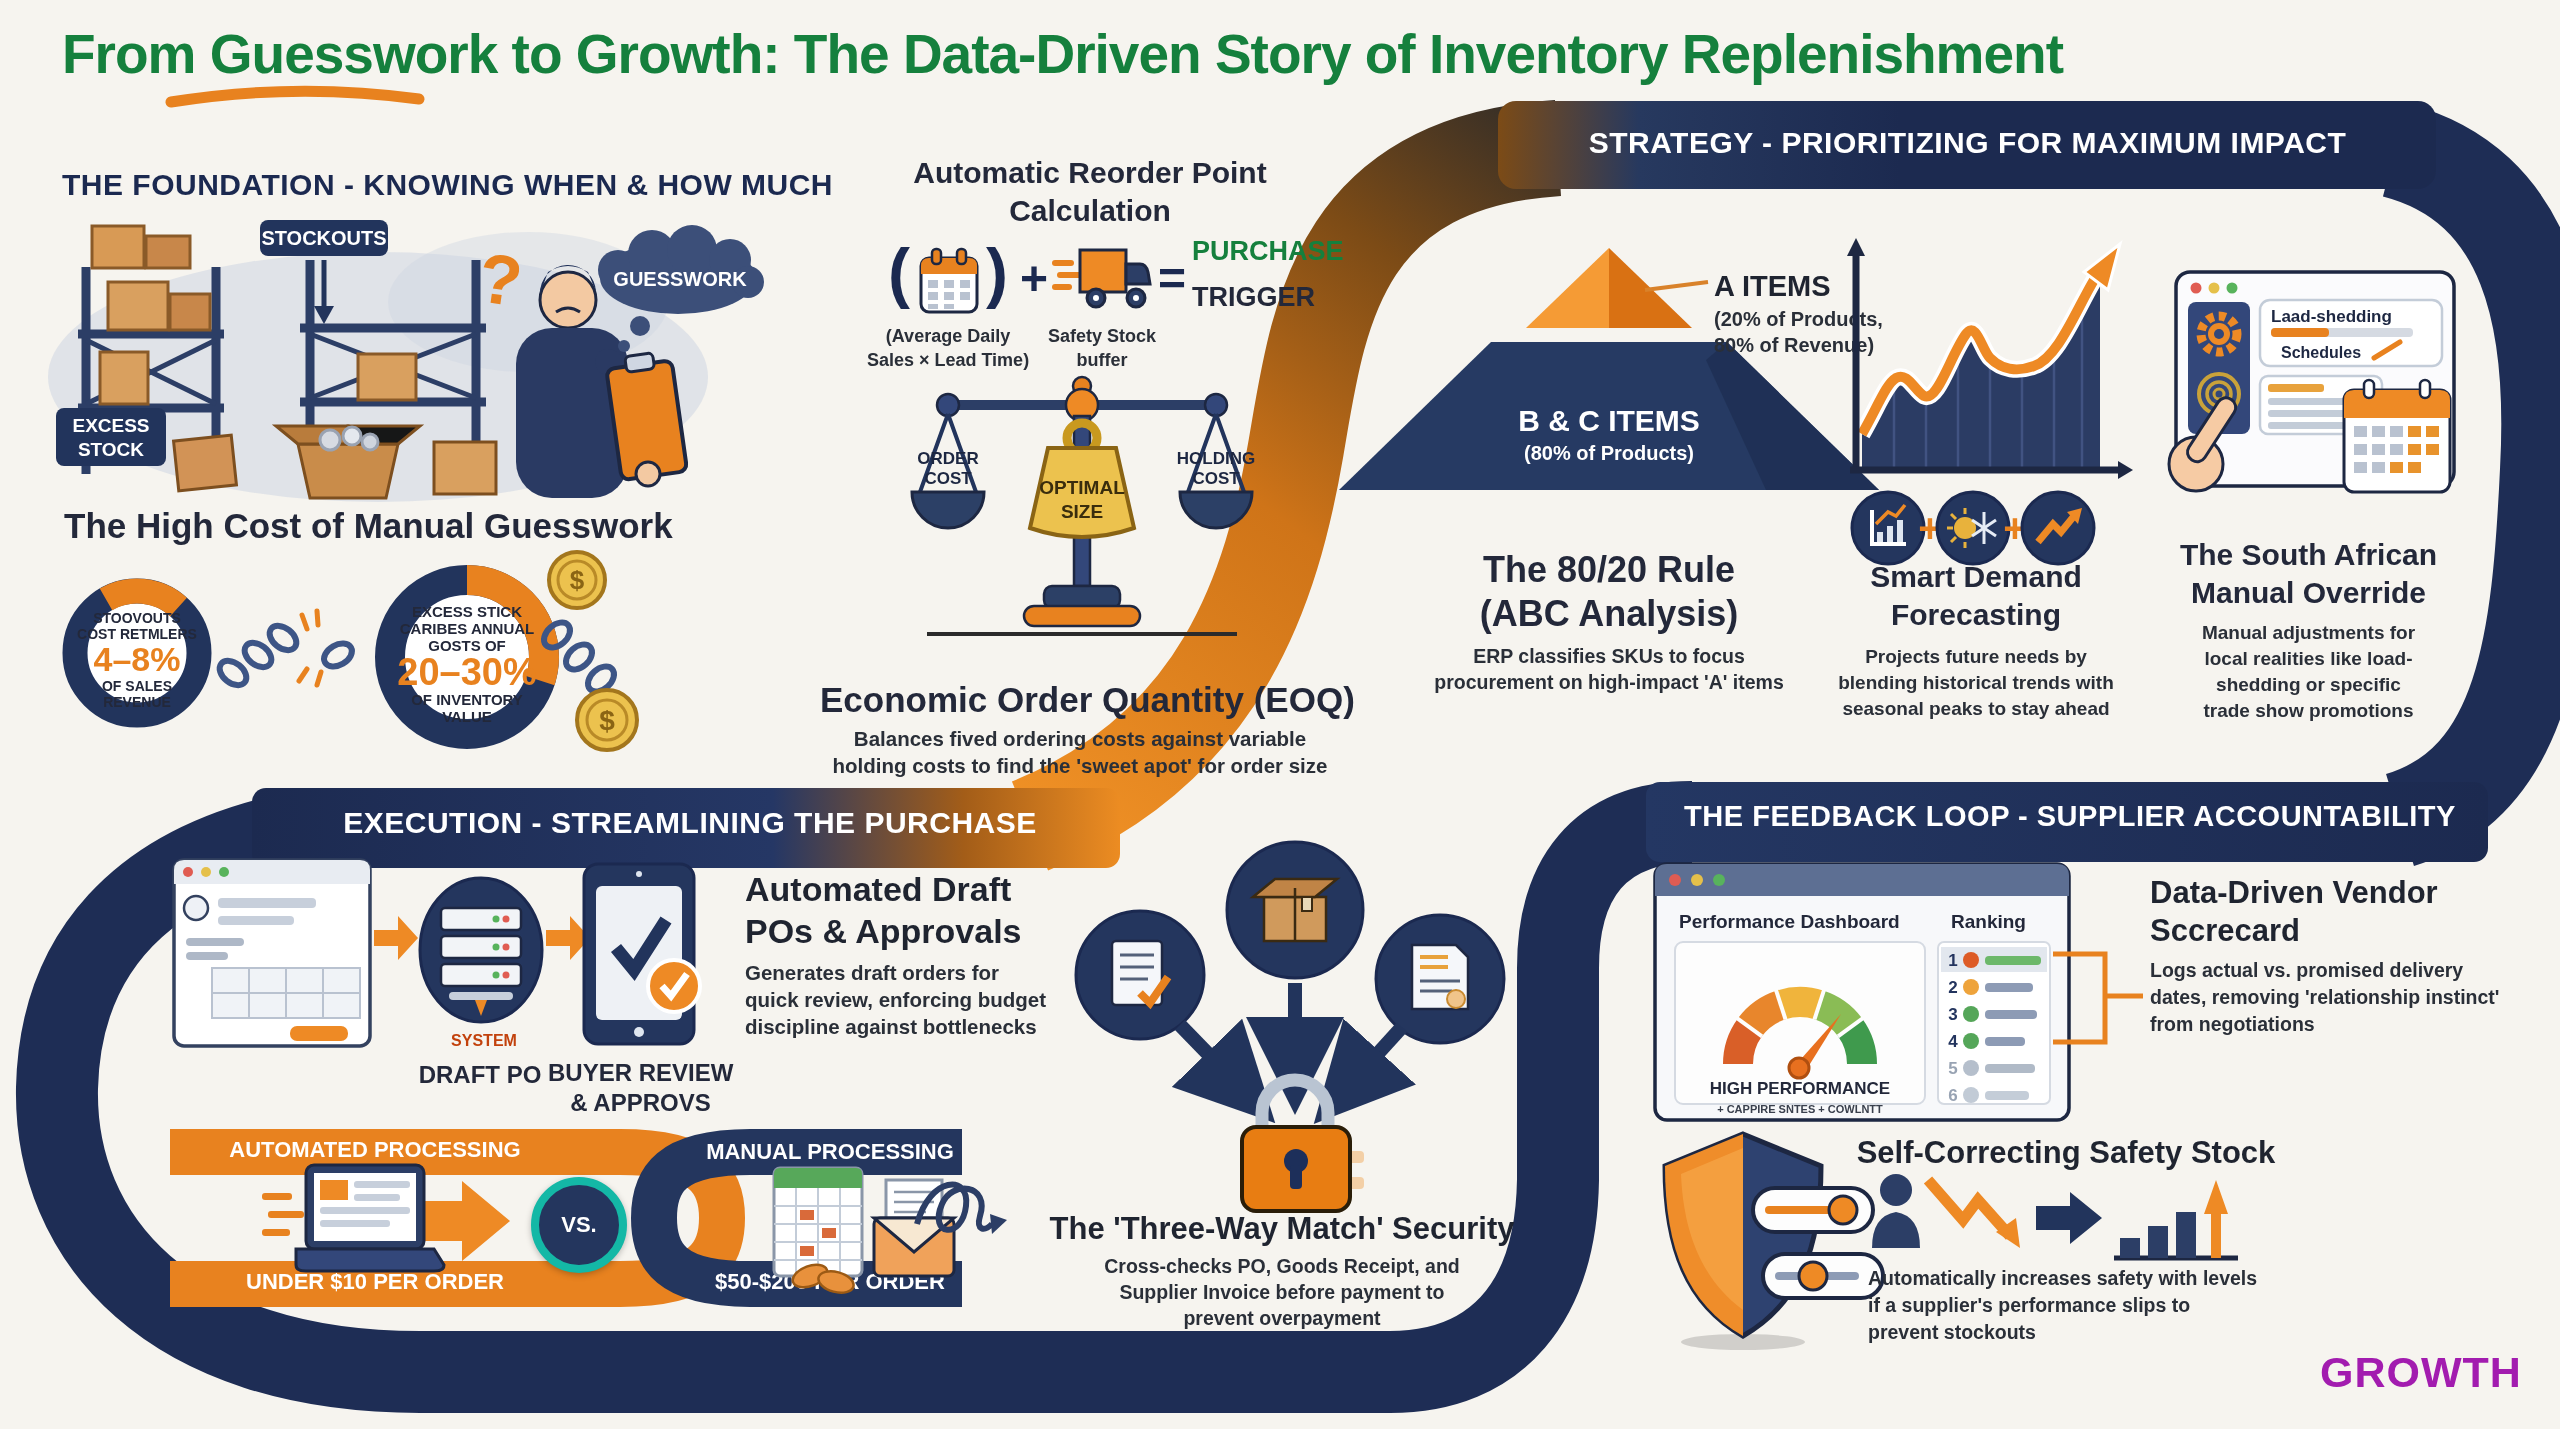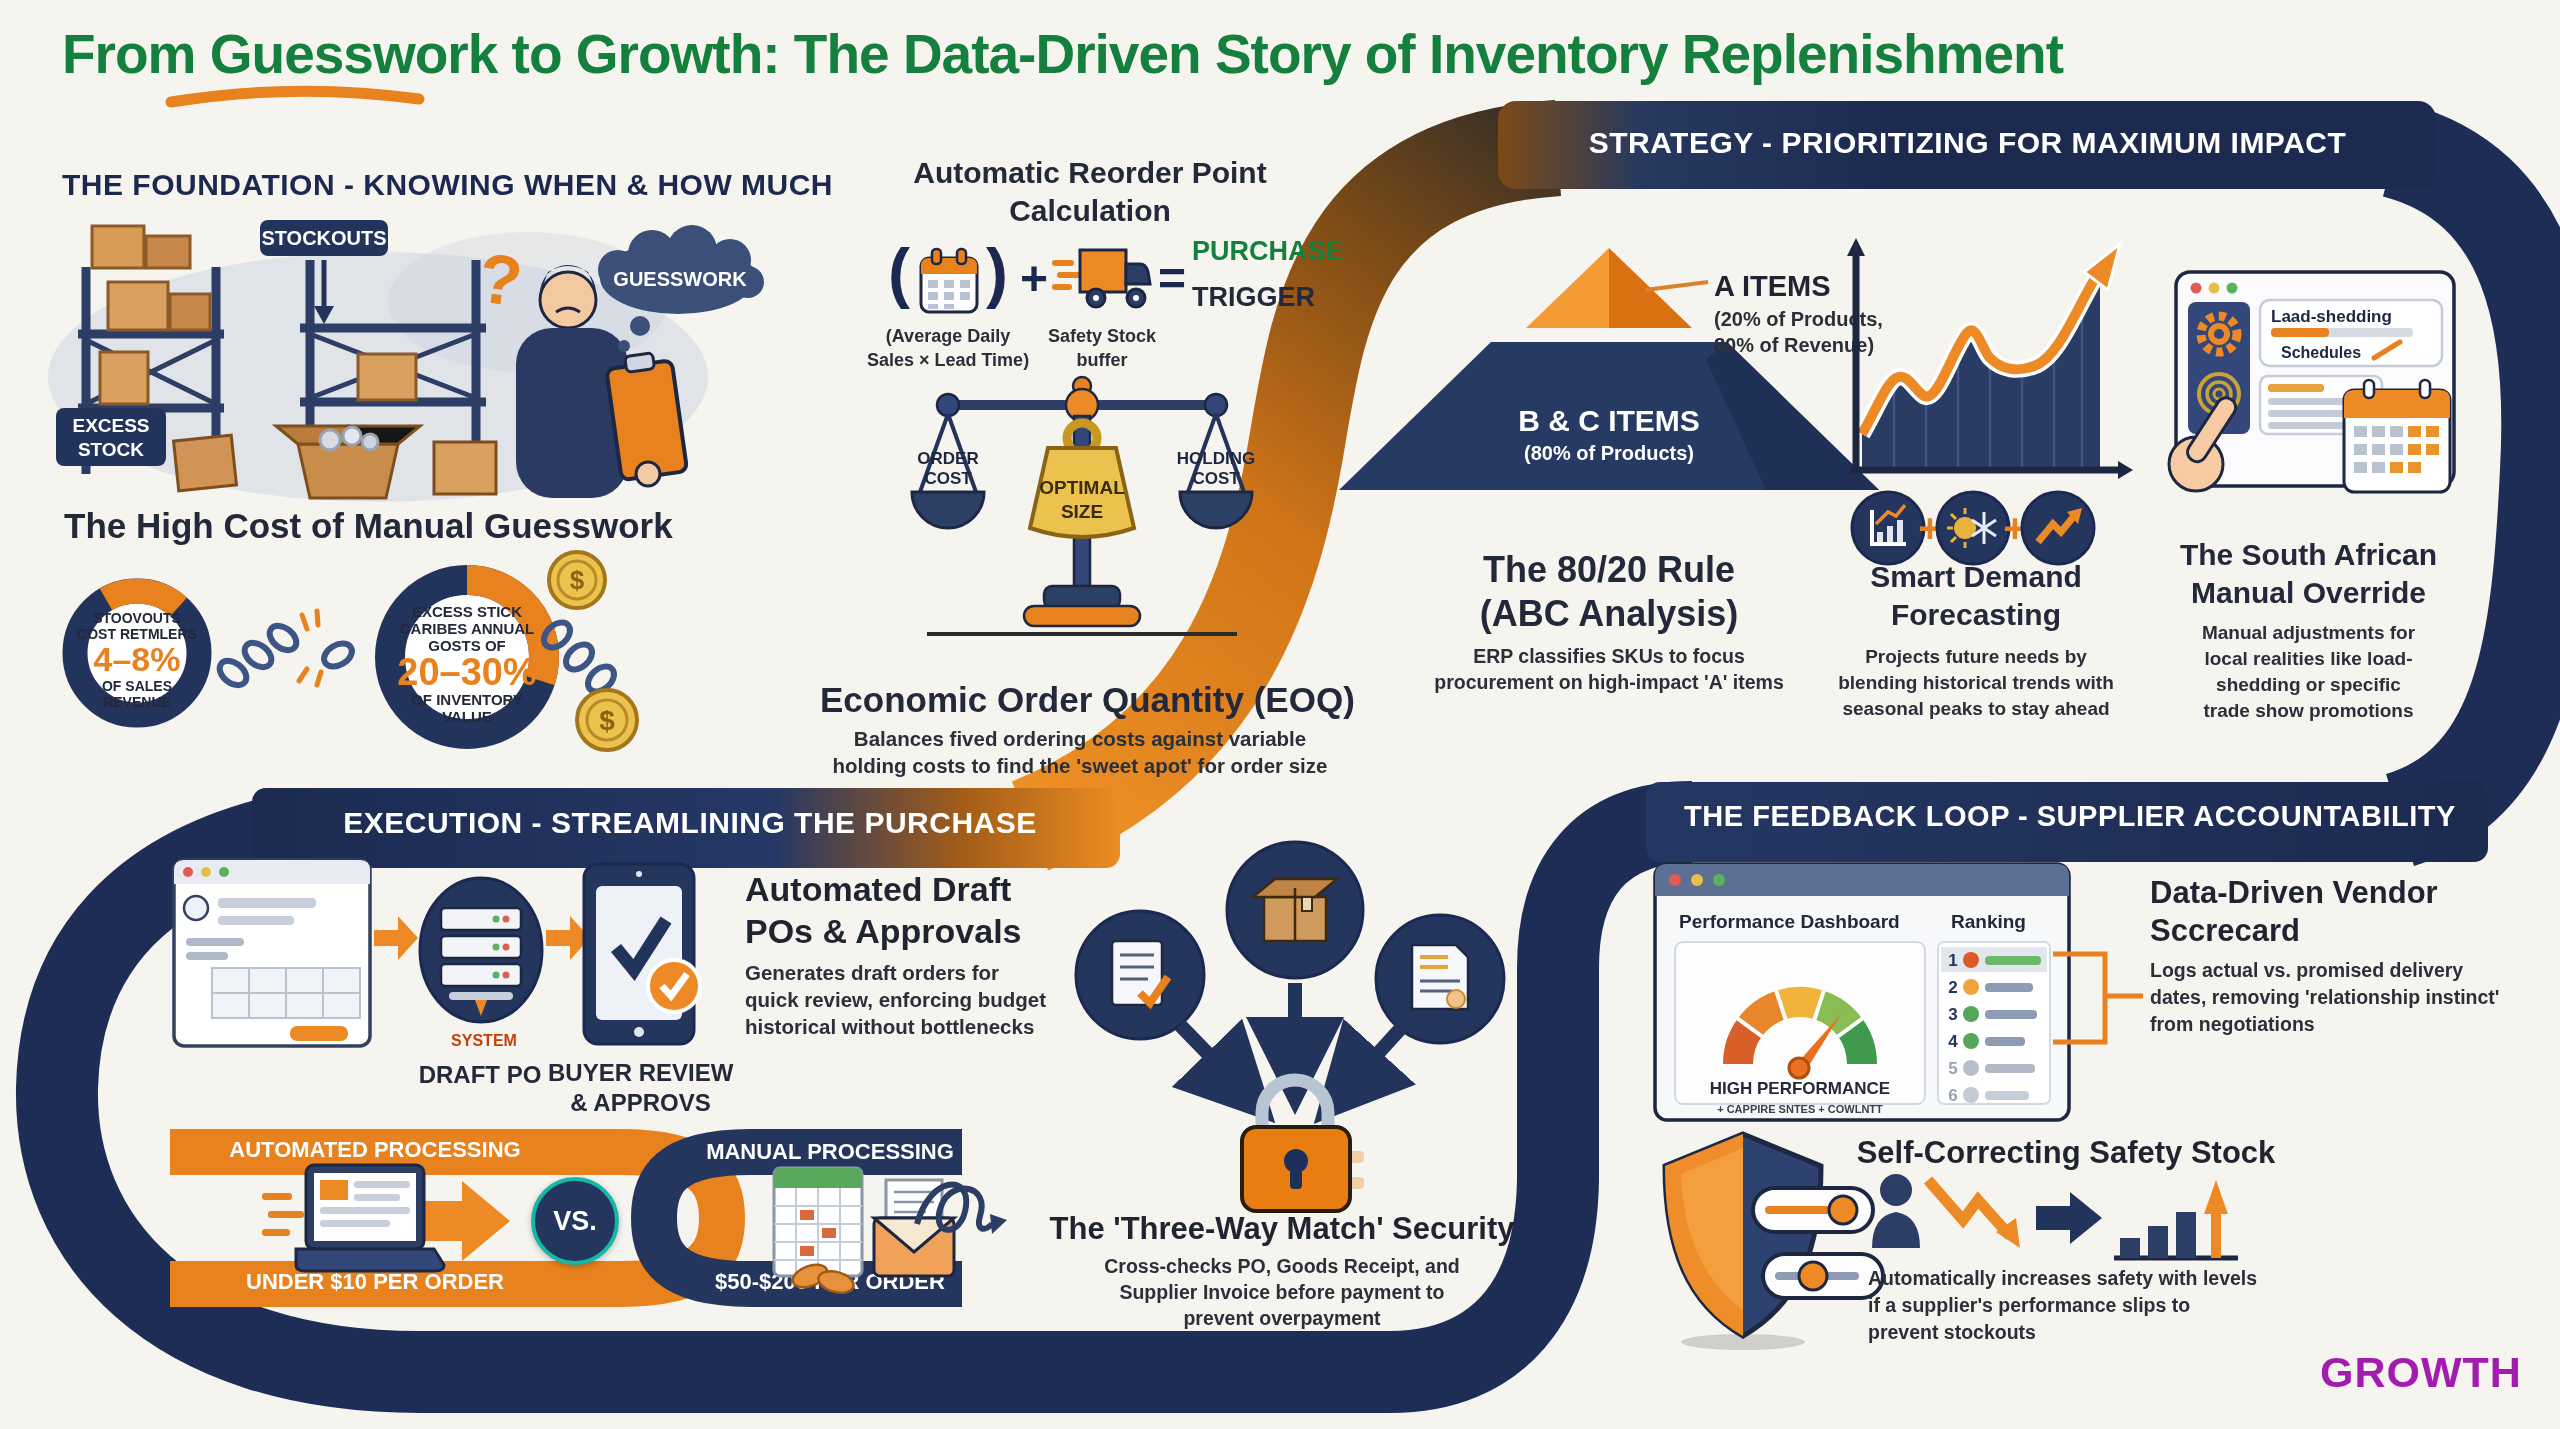--- a/index.html
+++ b/index.html
@@ -6,22 +6,22 @@
   #canvas{position:relative;width:2560px;height:1429px;background:#f6f4ef;overflow:hidden;
           font-family:"Liberation Sans", sans-serif;color:#202634;}
   .t{position:absolute;white-space:nowrap;font-weight:bold;line-height:1.12;}
   .tc{text-align:center;}
   .white{color:#ffffff;}
   .navy{color:#1b2950;}
   .sub{color:#2a2f38;}
   svg{position:absolute;overflow:visible;}
   svg text{font-family:"Liberation Sans", sans-serif;font-weight:bold;}
   .vs-circle{position:absolute;width:80px;height:80px;border-radius:50%;background:#24365e;
-             border:4px solid #14b8a6;box-shadow:0 2px 6px rgba(0,0,0,.25);
-             color:#fff;font-weight:bold;font-size:27px;text-align:center;line-height:80px;}
+             border:8px solid #14b8a6;box-shadow:0 2px 6px rgba(0,0,0,.25);
+             color:#fff;font-weight:bold;font-size:22px;text-align:center;line-height:80px;}
 </style>
 </head>
 <body>
 
 <div id="canvas">
 
   <svg style="left:0;top:0;" width="2560" height="1429" viewBox="0 0 2560 1429">
     <defs>
       <linearGradient id="gOr" gradientUnits="userSpaceOnUse" x1="1558" y1="148" x2="1060" y2="826">
         <stop offset="0" stop-color="#3a3026"></stop>
@@ -499,21 +499,21 @@
   <div class="t tc" style="left:404px;top:1032px;width:160px;font-size:16px;color:#c2410c;">SYSTEM</div>
   <div class="t tc" style="left:400px;top:1062px;width:160px;font-size:24px;color:#23283a;">DRAFT PO</div>
 
   <div class="t tc" style="left:548px;top:1060px;width:185px;font-size:24px;color:#23283a;">BUYER REVIEW</div>
   <div class="t tc" style="left:548px;top:1090px;width:185px;font-size:24px;color:#23283a;">&amp; APPROVS</div>
 
   <div class="t" style="left:745px;top:870px;font-size:34px;color:#1f2430;">Automated Draft</div>
   <div class="t" style="left:745px;top:912px;font-size:34px;color:#1f2430;">POs &amp; Approvals</div>
   <div class="t sub" style="left:745px;top:962px;font-size:20.5px;">Generates draft orders for</div>
   <div class="t sub" style="left:745px;top:989px;font-size:20.5px;">quick review, enforcing budget</div>
-  <div class="t sub" style="left:745px;top:1016px;font-size:20.5px;">historical without bottlenecks</div>
+  <div class="t sub" style="left:745px;top:1016px;font-size:20.5px;">discipline against bottlenecks</div>
 
 
   <svg style="left:150px;top:1120px;" width="600" height="200" viewBox="0 0 600 200">
     <path d="M 20 32 L 470 32 C 555 32 572 60 572 98 C 572 136 555 164 470 164 L 20 164" fill="none" stroke="#e8821f" stroke-width="46"></path>
   </svg>
   <div class="t tc white" style="left:165px;top:1138px;width:420px;font-size:22px;">AUTOMATED PROCESSING</div>
   <div class="t tc white" style="left:165px;top:1270px;width:420px;font-size:22px;">UNDER $10 PER ORDER</div>
 
   <svg style="left:262px;top:1163px;" width="260" height="118" viewBox="0 0 260 118">
     <g fill="#e8821f">

